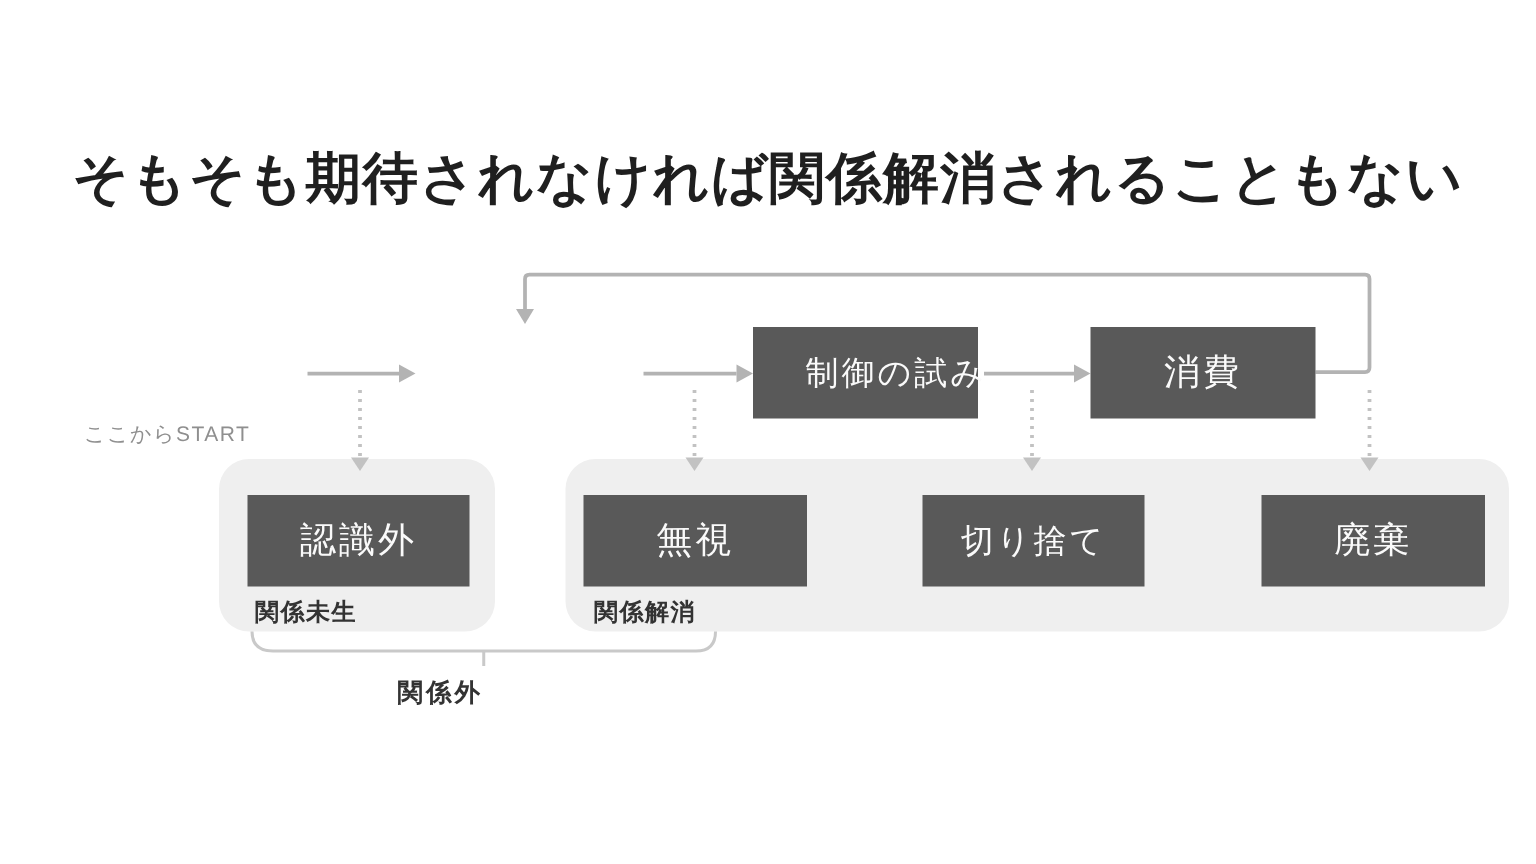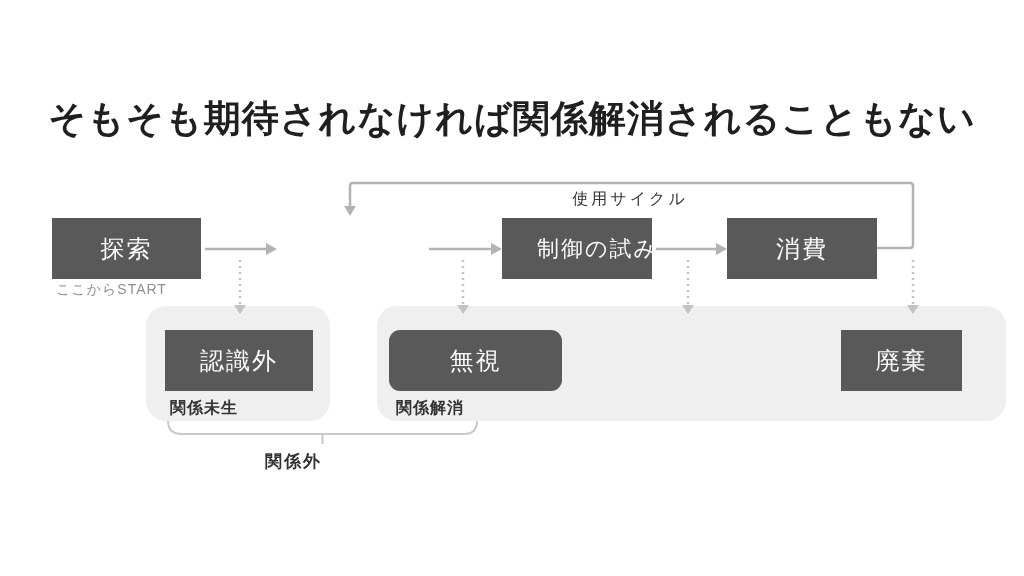--- a/index.html
+++ b/index.html
@@ -63,23 +63,23 @@
     line-height:61px;
     white-space:nowrap;
   }
   .stage{top:206px;}
   .exit{top:318px;}
   .b1{left:52px;width:149px;}
   .b2{left:277px;width:148px;}
   .b3{left:502px;width:150px;font-size:22px;padding-left:35px;}
   .b4{left:727px;width:150px;}
   .e1{left:165px;width:148px;}
-  .e2{left:389px;width:173px;border-radius:11px;}
+  .e2{left:389px;width:149px;}
   .e3{left:615px;width:148px;font-size:22px;}
-  .e4{left:841px;width:121px;}
+  .e4{left:841px;width:149px;}
   .note{
     position:absolute;left:56px;top:269px;
     font-size:14px;letter-spacing:1px;
     color:var(--muted-text);
     white-space:nowrap;
   }
   .cycle-label{
     position:absolute;left:560px;top:177px;width:140px;
     text-align:center;
     font-size:16px;letter-spacing:3px;
@@ -132,29 +132,28 @@
       <path class="dotted-line" d="M463,248 V292"></path>
       <polygon class="dotted-head" points="457,293 469,293 463,302"></polygon>
       <path class="dotted-line" d="M688,248 V292"></path>
       <polygon class="dotted-head" points="682,293 694,293 688,302"></polygon>
       <path class="dotted-line" d="M913,248 V292"></path>
       <polygon class="dotted-head" points="907,293 919,293 913,302"></polygon>
 
       <path class="bracket-line" d="M168,409 Q168,422 182,422 L464,422 Q477,422 477,409 M322.5,422 L322.5,432"></path>
     </svg>
 
-    <div class="box stage b1">探索</div>
     <div class="box stage b3">制御の試み</div>
     <div class="box stage b4">消費</div>
 
     <div class="note">ここからSTART</div>
-    <div class="cycle-label">使用サイクル</div>
 
     <div class="box exit e1">認識外</div>
     <div class="box exit e2">無視</div>
+    <div class="box exit e3">切り捨て</div>
     <div class="box exit e4">廃棄</div>
 
     <div class="group-label g1">関係未生</div>
     <div class="group-label g2">関係解消</div>
 
     <div class="bracket-label">関係外</div>
   </div>
 </div>
 
 </body></html>

